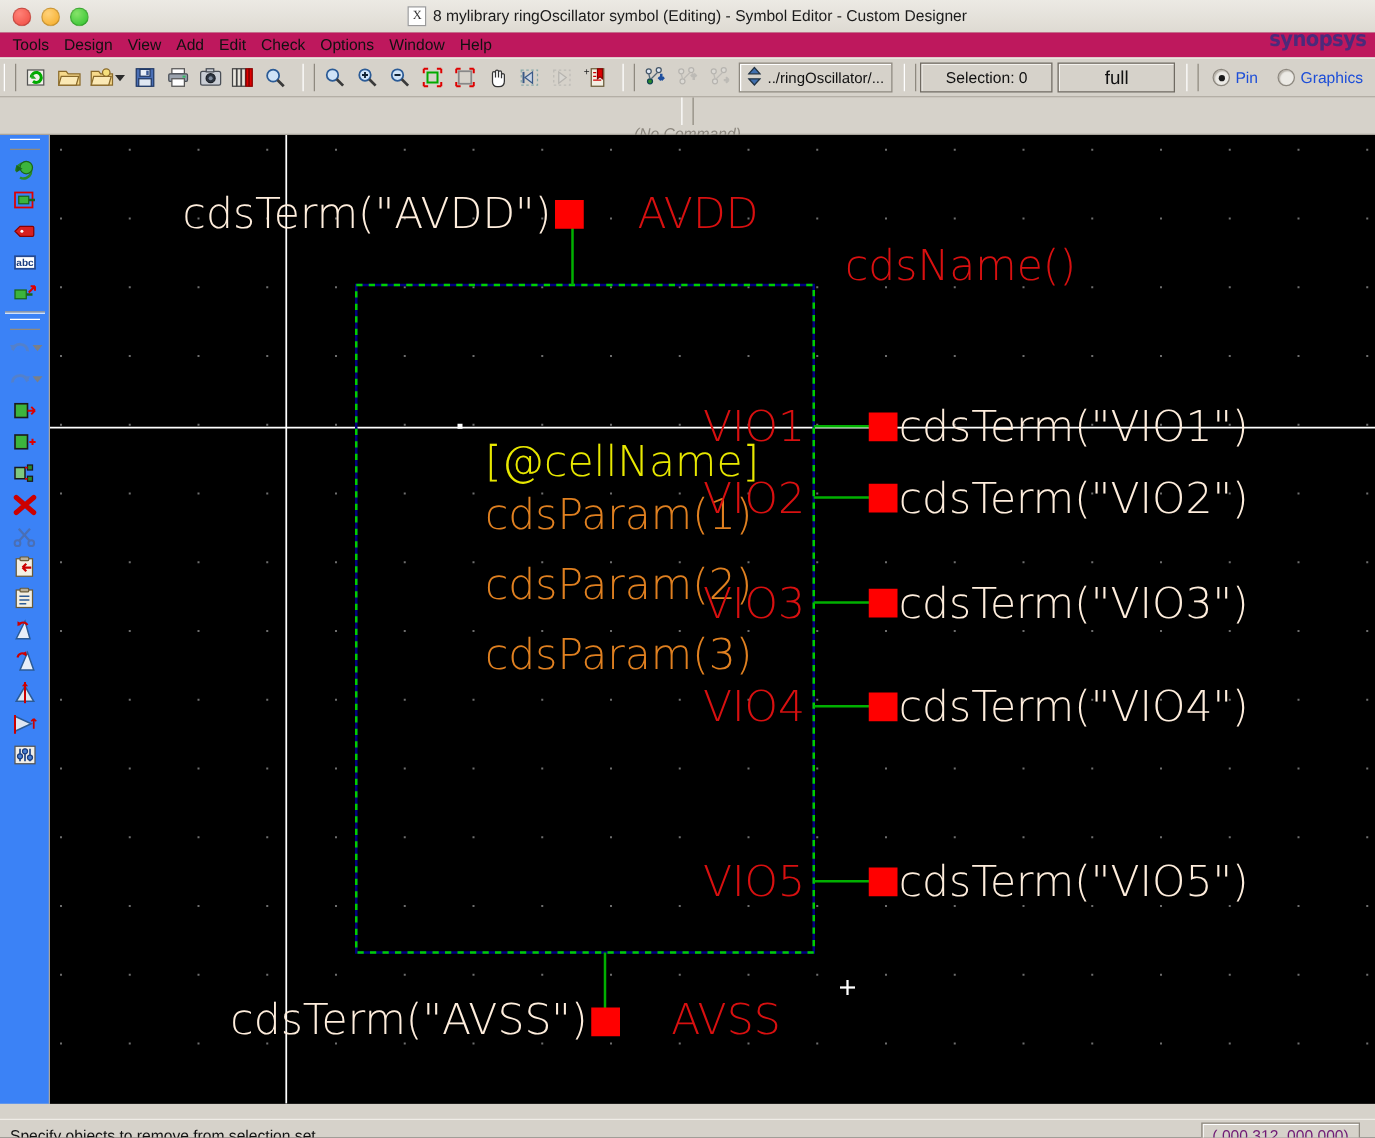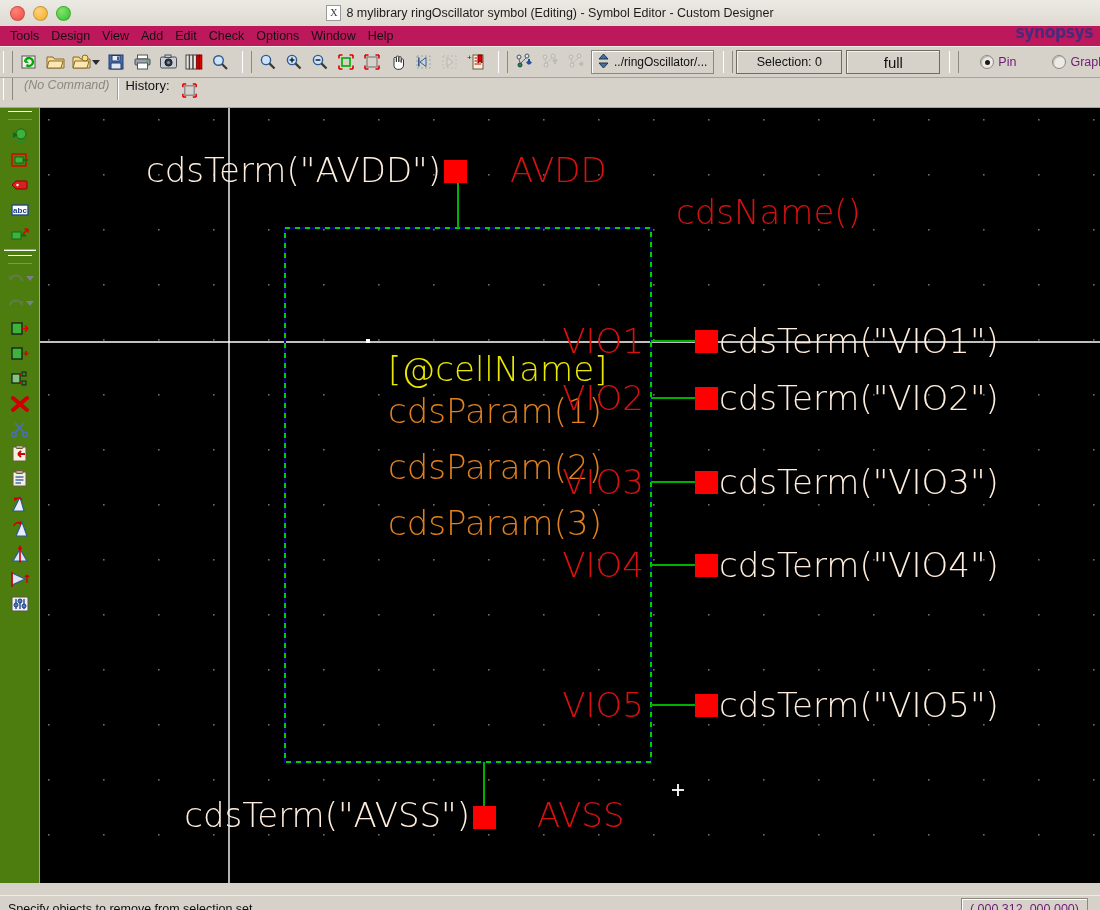--- a/index.html
+++ b/index.html
@@ -74,42 +74,42 @@
   .sel-box{
     height:22px;min-width:104px;border:1px solid #6f6a62;background:#d6d2ca;
     display:flex;align-items:center;justify-content:center;font-size:12.5px;color:#111;
     box-shadow:inset 1px 1px 0 #f4f2ee;
   }
   .full-box{
     height:22px;min-width:92px;border:1px solid #6f6a62;background:#d6d2ca;
     display:flex;align-items:center;justify-content:center;font-size:15px;color:#111;
     box-shadow:inset 1px 1px 0 #f4f2ee;margin-left:4px;
   }
-  .radio-wrap{display:flex;align-items:center;gap:4px;margin:0 18px;font-size:12.5px;color:#701a75;}
+  .radio-wrap{display:flex;align-items:center;gap:4px;margin:0 8px;font-size:12.5px;color:#1d4ed8;}
   .radio{
     width:12px;height:12px;border-radius:50%;background:#eceae5;
     border:1px solid #8d887f;box-shadow:inset 1px 1px 1px #b9b4ab;
     display:flex;align-items:center;justify-content:center;
   }
   .radio.on::after{content:"";width:5px;height:5px;border-radius:50%;background:#1a1a1a;}
 
   
   .cmdbar{
     position:absolute;left:0;top:78px;width:1100px;height:30px;
     background:#d6d2ca;border-bottom:1px solid #a9a49b;
-    display:flex;box-sizing:border-box;
+    display:flex;align-items:center;box-sizing:border-box;flex-direction:column;
   }
   .nocmd{font-size:12.5px;font-style:italic;color:#8d887f;padding:0 8px;}
   .vline{width:1px;height:22px;background:#a29d94;box-shadow:1px 0 0 #fff;}
   .hist-label{font-size:13px;color:#111;padding:0 7px;}
 
   
   .rail{
     position:absolute;left:0;top:108px;width:40px;height:775px;
-    background:#4d7c0f;border-right:1px solid #a9a49b;
+    background:#3b82f6;border-right:1px solid #a9a49b;
     box-sizing:border-box;display:flex;flex-direction:column;align-items:center;
   }
   .rail-grip{width:24px;height:7px;margin:3px 0 2px 0;
     border-top:1px solid #fff;border-bottom:1px solid #8e897f;}
   .rail-grip2{width:24px;height:7px;margin:3px 0 2px 0;
     border-top:1px solid #fff;border-bottom:1px solid #8e897f;}
   .rbtn{width:28px;height:25px;display:flex;align-items:center;justify-content:center;}
   .rbtn.dis{opacity:.38;}
   .rrow{display:flex;align-items:center;justify-content:center;width:40px;}
   .rsep{width:32px;height:1px;background:#a29d94;margin:2px 0;box-shadow:0 1px 0 #fff;}

